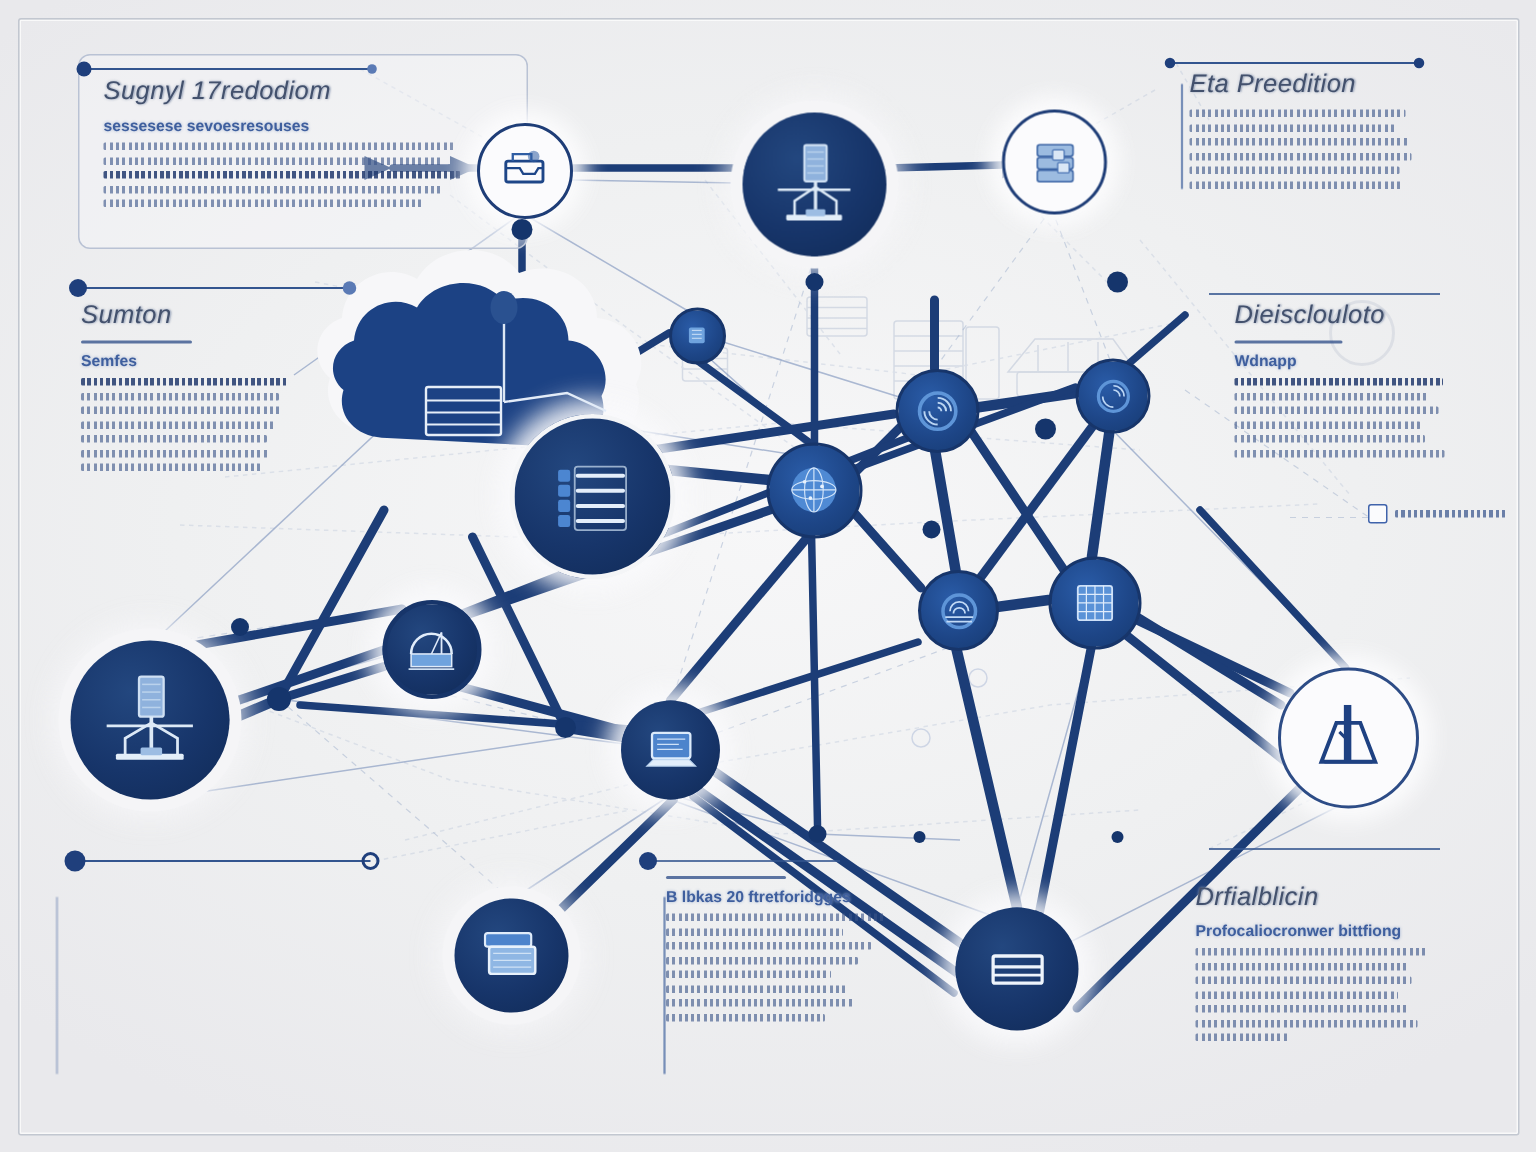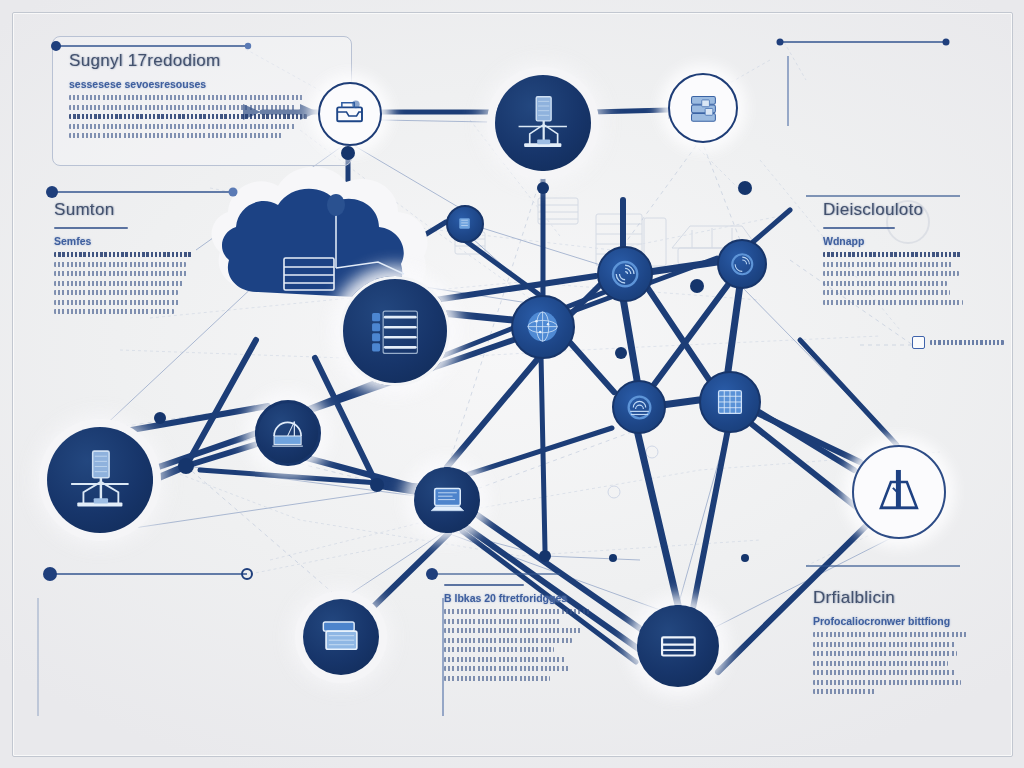--- a/index.html
+++ b/index.html
@@ -28,20 +28,21 @@
   
   svg.layer{position:absolute;left:0;top:0;width:1024px;height:768px;overflow:visible;}
 
   
   .panel{position:absolute;}
   .panel .title{
     font-size:17px;color:#43516d;letter-spacing:.3px;
     margin:0 0 7px 0;font-weight:400;
     text-shadow:0 0 2px rgba(160,170,190,.85), 1px 0 1px rgba(120,135,165,.5);
     filter:blur(.25px);
+    font-style:italic;
   }
   .panel .subtitle{
     font-size:10.5px;color:#3f5f9e;margin:0 0 5px 0;font-weight:600;
     text-shadow:0 0 2px rgba(150,170,205,.9);
     filter:blur(.3px);
   }
   .panel .rule{height:2px;background:#2a4a86;opacity:.75;margin:0 0 6px 0;border-radius:1px;}
   .panel .lines{display:flex;flex-direction:column;gap:4.5px;}
   .panel .ln{
     height:5px;border-radius:1px;
@@ -277,20 +278,31 @@
     <div class="subtitle">sessesese sevoesresouses</div>
     <div class="lines">
       <div class="ln" style="width:234px"></div>
       <div class="ln" style="width:227px"></div>
       <div class="ln strong" style="width:238px"></div>
       <div class="ln" style="width:226px"></div>
       <div class="ln" style="width:214px"></div>
     </div>
   </div>
 
+  <div class="panel" style="left:793px;top:46px;width:175px;">
+    <div class="title">Eta Preedition</div>
+    <div class="lines">
+      <div class="ln" style="width:144px"></div>
+      <div class="ln" style="width:137px"></div>
+      <div class="ln" style="width:146px"></div>
+      <div class="ln" style="width:148px"></div>
+      <div class="ln" style="width:140px"></div>
+      <div class="ln" style="width:142px"></div>
+    </div>
+  </div>
 
   <div class="panel" style="left:823px;top:200px;width:168px;">
     <div class="title">Dieisclouloto</div>
     <div class="rule" style="width:72px"></div>
     <div class="subtitle">Wdnapp</div>
     <div class="lines">
       <div class="ln strong" style="width:139px"></div>
       <div class="ln" style="width:130px"></div>
       <div class="ln" style="width:136px"></div>
       <div class="ln" style="width:124px"></div>
@@ -323,21 +335,21 @@
       <div class="ln" style="width:118px"></div>
       <div class="ln" style="width:137px"></div>
       <div class="ln" style="width:128px"></div>
       <div class="ln" style="width:110px"></div>
       <div class="ln" style="width:122px"></div>
       <div class="ln" style="width:126px"></div>
       <div class="ln" style="width:106px"></div>
     </div>
   </div>
 
-  <div class="panel" style="left:797px;top:588px;width:175px;margin-left:16px;">
+  <div class="panel" style="left:797px;top:588px;width:175px;">
     <div class="title">Drfialblicin</div>
     <div class="subtitle">Profocaliocronwer bittfiong</div>
     <div class="lines">
       <div class="ln" style="width:155px"></div>
       <div class="ln" style="width:143px"></div>
       <div class="ln" style="width:144px"></div>
       <div class="ln" style="width:135px"></div>
       <div class="ln" style="width:142px"></div>
       <div class="ln" style="width:148px"></div>
       <div class="ln" style="width:62px"></div>

